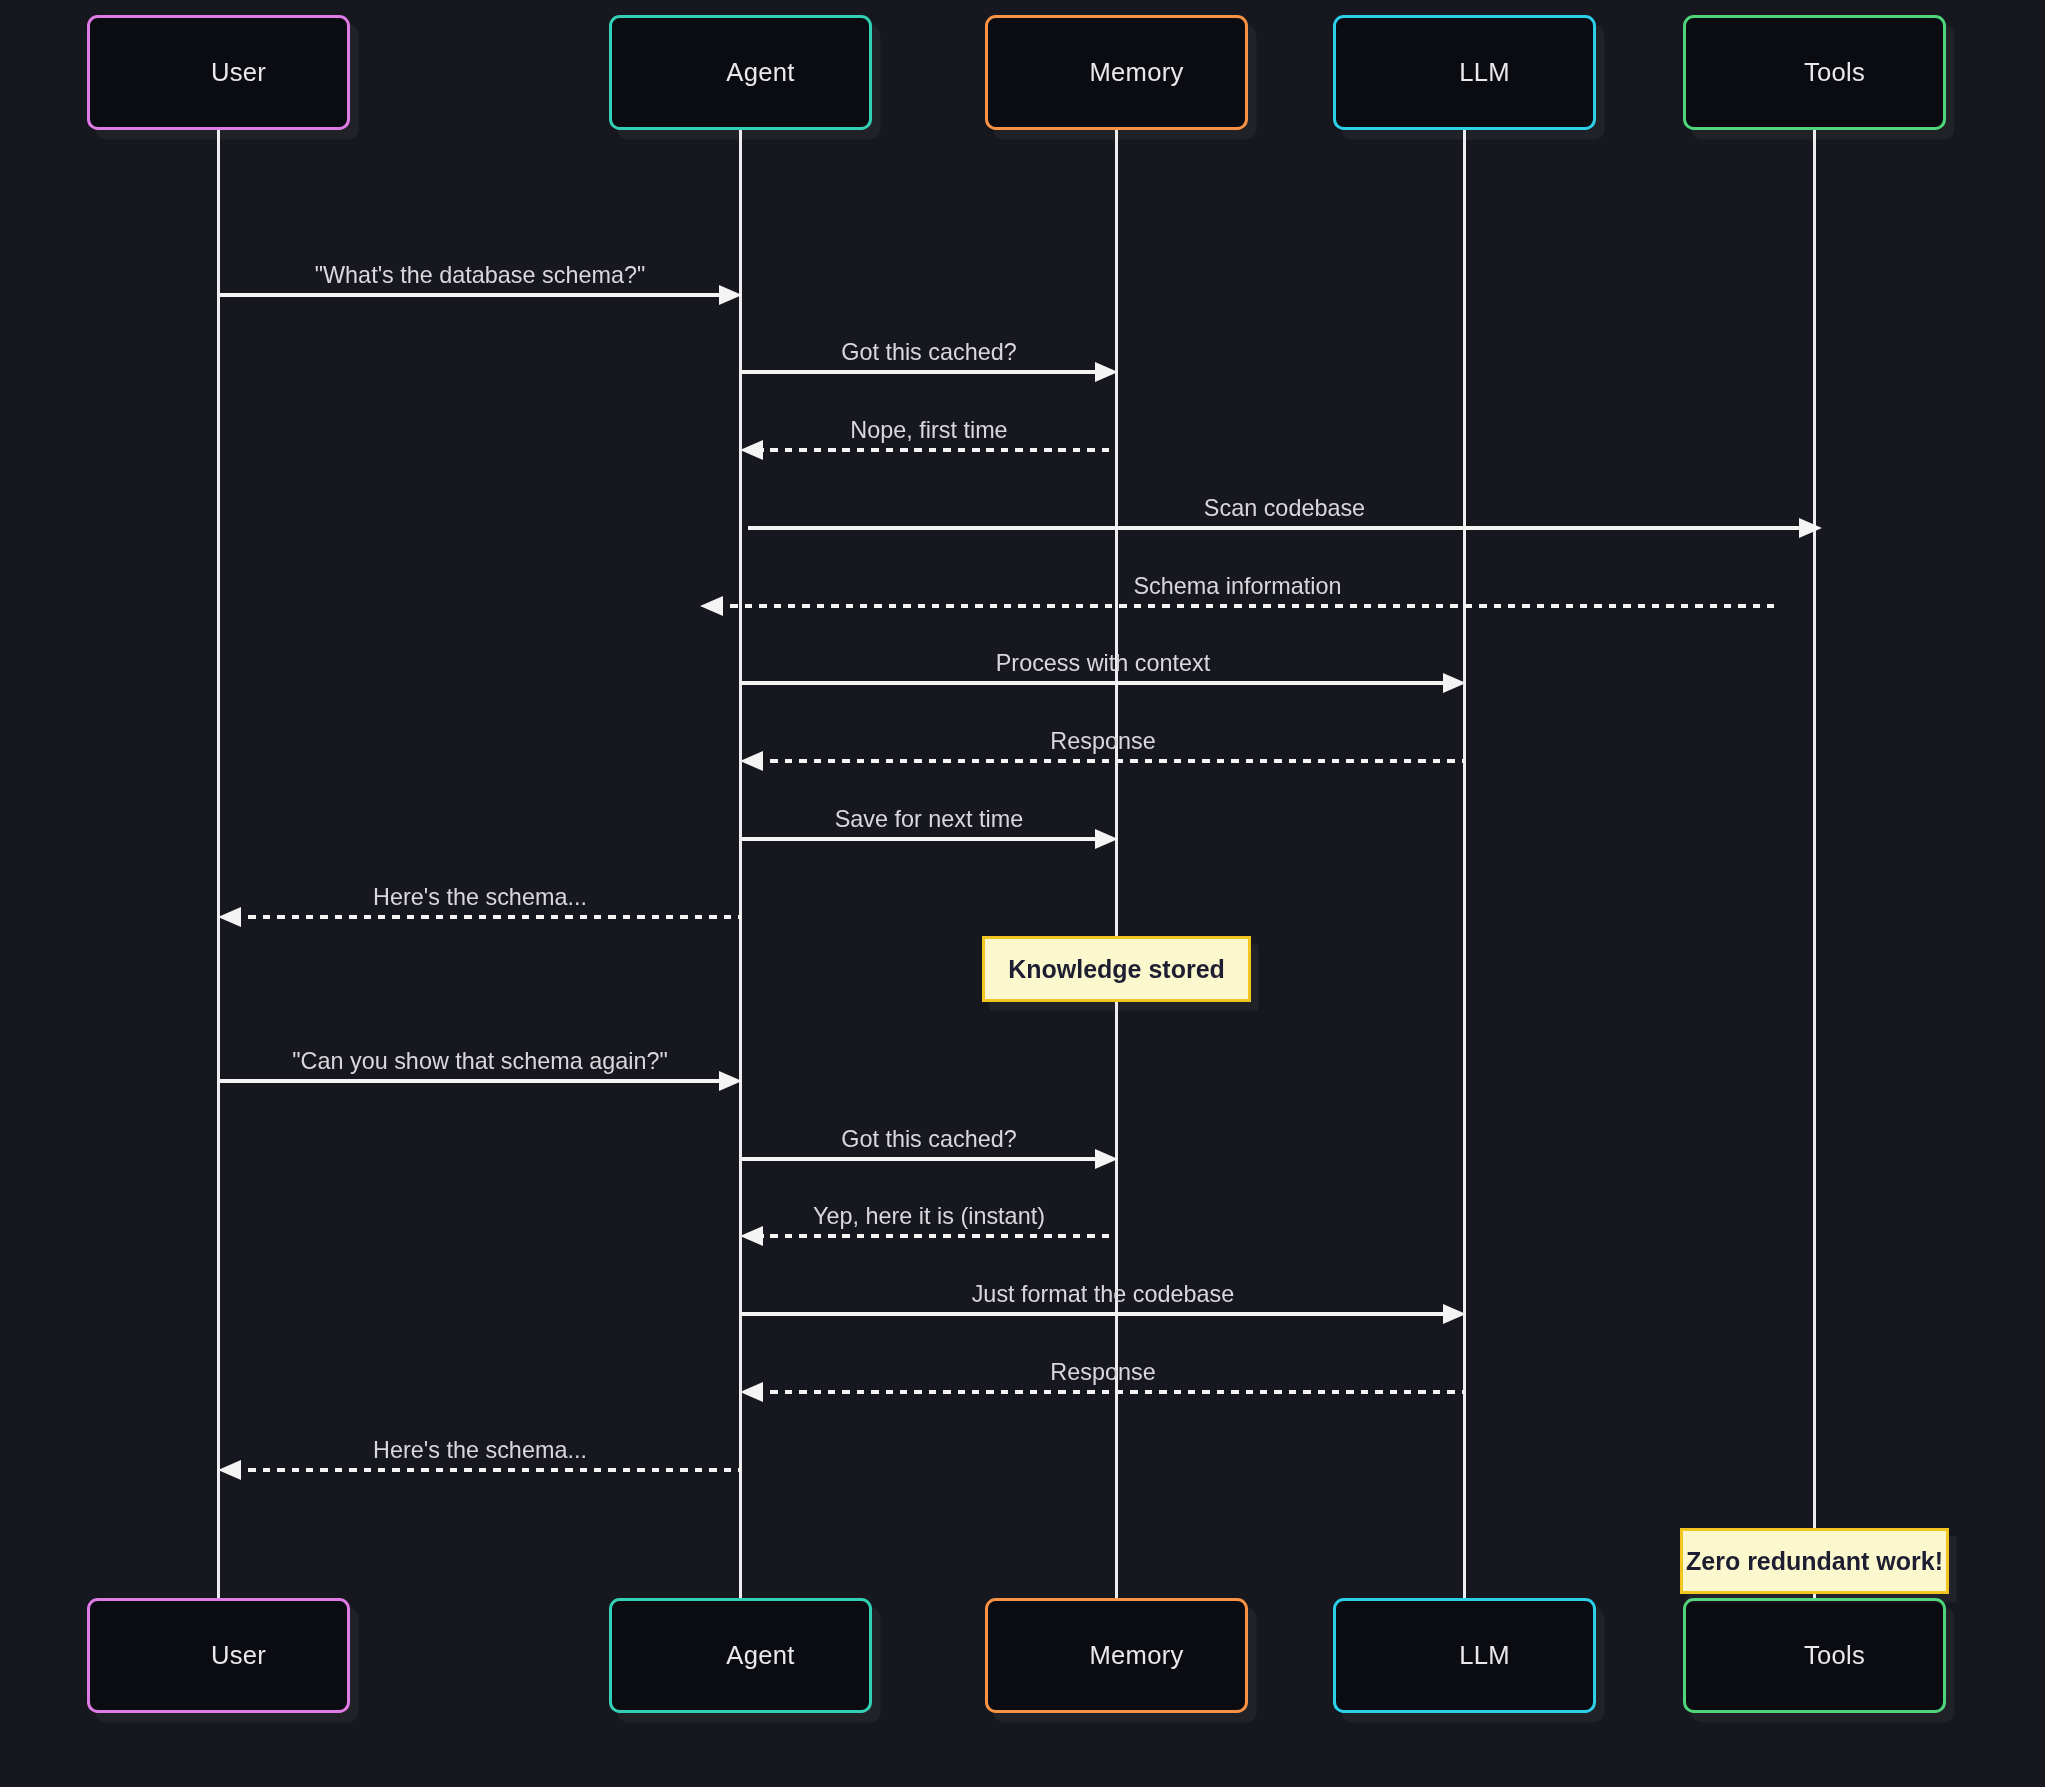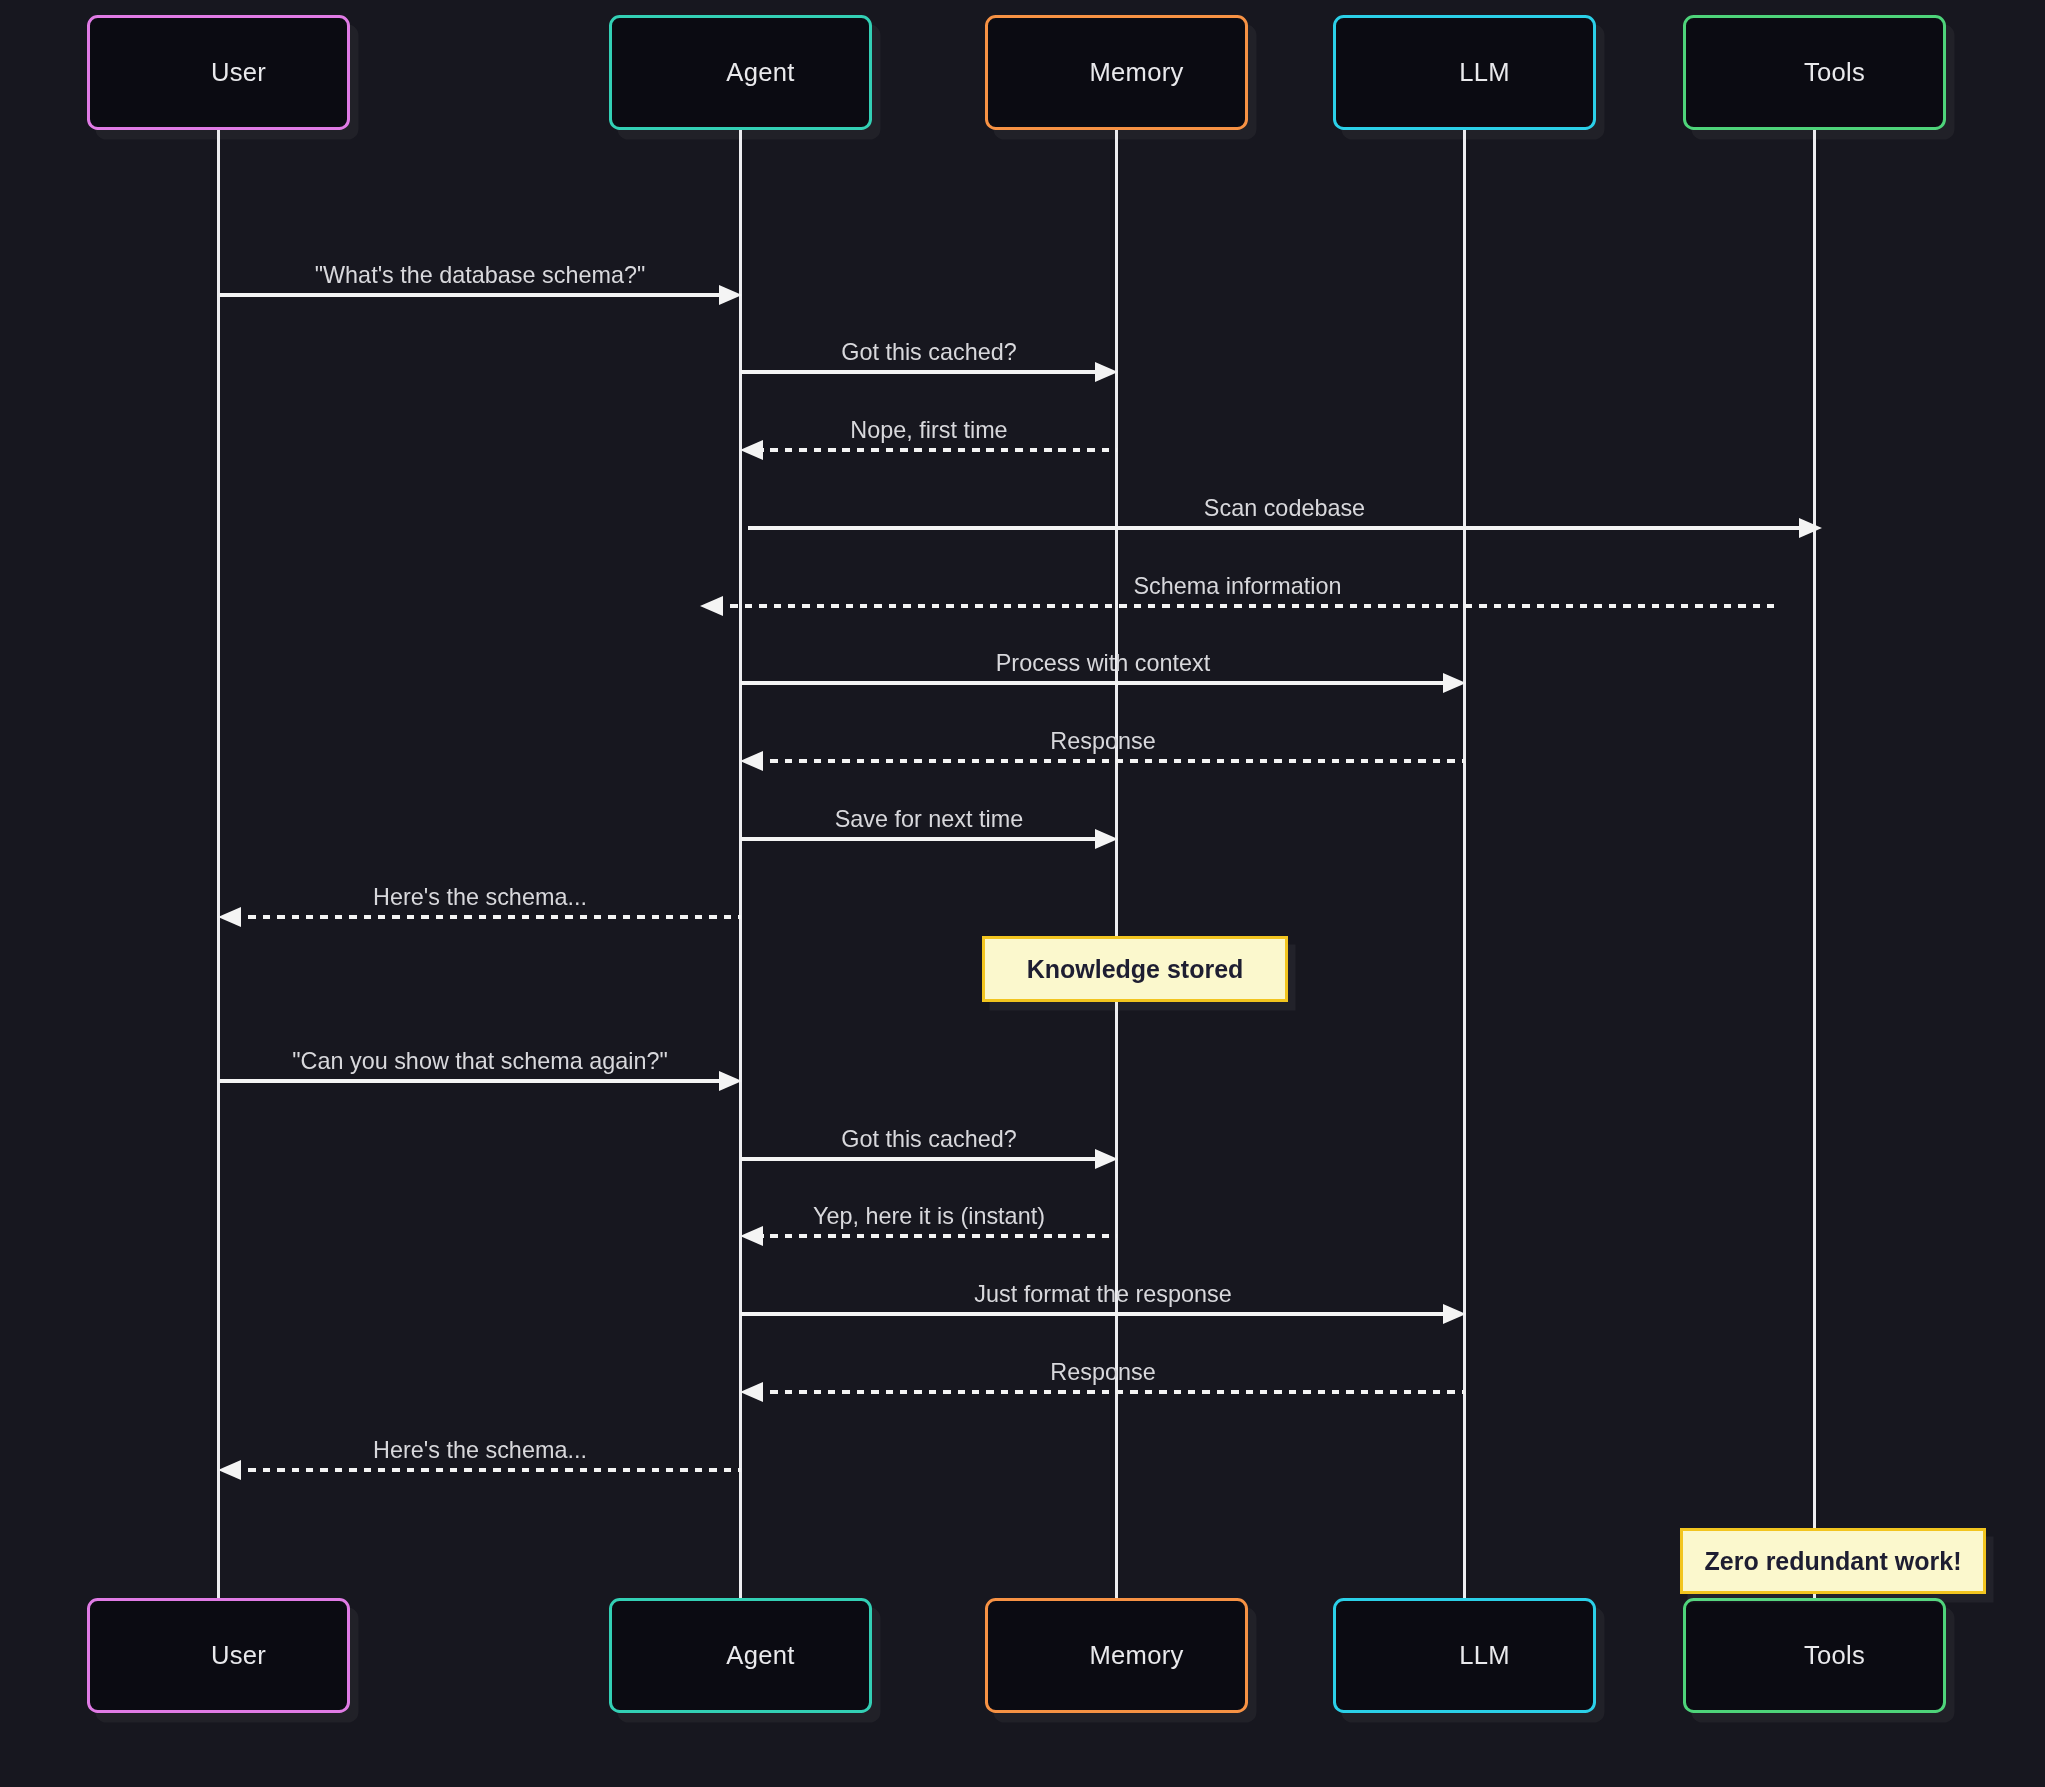--- a/index.html
+++ b/index.html
@@ -90,21 +90,21 @@
     bottom: -8px;
     width: 0;
     height: 0;
     border-top: 10px solid transparent;
     border-bottom: 10px solid transparent;
   }
   .arrowhead.right { right: -1.1px; border-left: 23.4px solid #f4f4f4; }
   .arrowhead.left  { left: -1.1px;  border-right: 23.4px solid #f4f4f4; }
   .note {
     position: absolute;
-    width: 306px;
+    width: 269px;
     height: 66px;
     box-sizing: border-box;
     background: #fbf8cd;
     border: 3.2px solid #f2c51f;
     display: flex;
     align-items: center;
     justify-content: center;
     z-index: 4;
     box-shadow: 7.5px 8.5px 0 rgba(255,255,255,0.05);
   }
@@ -211,21 +211,21 @@
       <div class="msg-label">Got this cached?</div>
       <div class="msg-line solid right"></div>
       <div class="arrowhead right"></div>
     </div>
     <div class="msg" style="left: 741px; top: 1179px; width: 376px;">
       <div class="msg-label">Yep, here it is (instant)</div>
       <div class="msg-line dotted left"></div>
       <div class="arrowhead left"></div>
     </div>
     <div class="msg" style="left: 741px; top: 1257px; width: 724px;">
-      <div class="msg-label">Just format the response</div>
+      <div class="msg-label">Just format the codebase</div>
       <div class="msg-line solid right"></div>
       <div class="arrowhead right"></div>
     </div>
     <div class="msg" style="left: 741px; top: 1335px; width: 724px;">
       <div class="msg-label">Response</div>
       <div class="msg-line dotted left"></div>
       <div class="arrowhead left"></div>
     </div>
     <div class="msg" style="left: 219px; top: 1413px; width: 522px;">
       <div class="msg-label">Here's the schema...</div>

